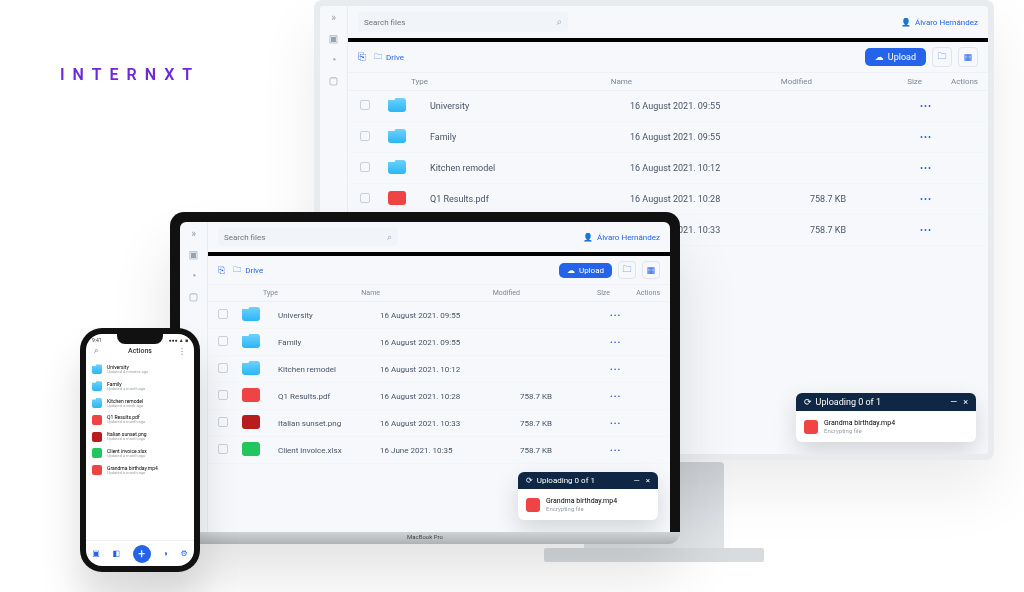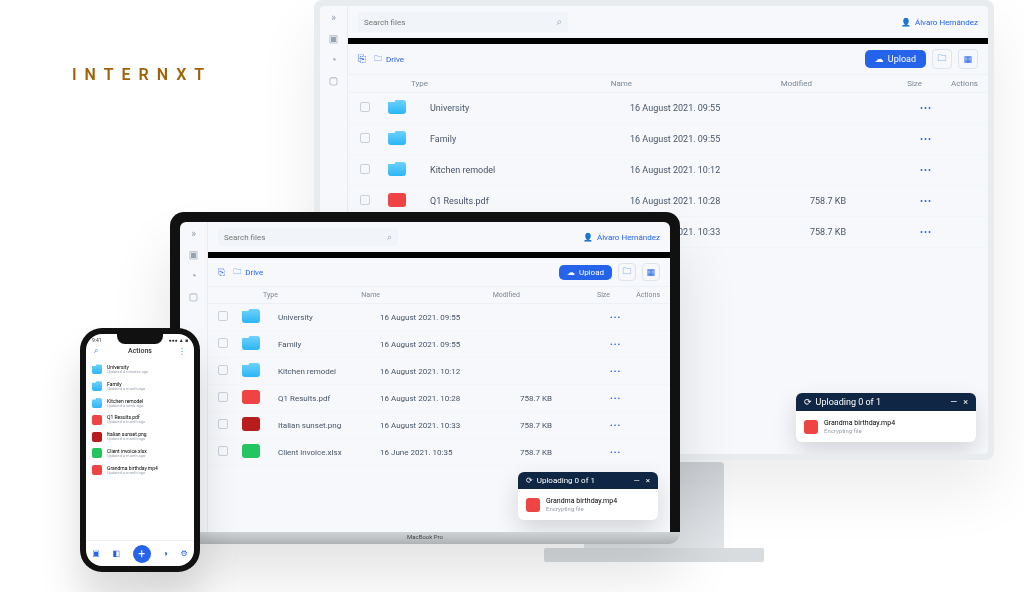--- a/index.html
+++ b/index.html
@@ -1,17 +1,17 @@
 <!DOCTYPE html>
 <html><head>
 <meta charset="utf-8">
 <style>
 * { margin:0; padding:0; box-sizing:border-box; font-family: -apple-system, BlinkMacSystemFont, "Segoe UI", Roboto, sans-serif; }
 body { background:#fff; width:1024px; height:592px; overflow:hidden; position:relative; }
-.logo { position:absolute; top:65px; left:72px; letter-spacing:8px; font-size:16px; font-weight:600; color:#a16207; }
+.logo { position:absolute; top:65px; left:60px; letter-spacing:8px; font-size:16px; font-weight:600; color:#6d28d9; }
 .stage { position:absolute; left:0; top:0; width:1024px; height:592px; }
 
 
 .monitor { position:absolute; right:30px; top:0; width:680px; height:460px; border-radius:8px; background:#e9ecef; padding:6px; box-shadow:0 30px 60px rgba(0,0,0,.08); }
 .monitor-screen { background:#f6f8fb; border-radius:4px; height:100%; position:relative; overflow:hidden; }
 .monitor-stand { position:absolute; right:300px; bottom:40px; width:140px; height:90px; background:linear-gradient(#d6dade,#e3e6e9); border-radius:4px; }
 .monitor-base { position:absolute; right:260px; bottom:30px; width:220px; height:14px; background:#d8dcdf; border-radius:2px; }
 
 
 .laptop { position:absolute; left:170px; bottom:30px; width:510px; height:350px; }
@@ -36,21 +36,21 @@
 .phone-item .txt .sub { color:#9aa2ad; font-size:4px; }
 .phone-bottom { position:absolute; bottom:0; left:0; right:0; height:26px; display:flex; align-items:center; justify-content:space-around; border-top:1px solid #eef1f4; }
 .phone-bottom .fab { width:18px; height:18px; border-radius:50%; background:#2563eb; color:#fff; display:flex; align-items:center; justify-content:center; font-size:12px; }
 .phone-bottom .ticon { font-size:8px; color:#2563eb; }
 
 
 .fm { position:absolute; inset:0; font-size:9px; color:#475569; display:flex; }
 .fm-rail { width:28px; border-right:1px solid #e8ecf1; display:flex; flex-direction:column; align-items:center; padding-top:6px; gap:10px; color:#97a2b0; }
 .fm-rail .ricon { font-size:10px; }
 .fm-main { flex:1; display:flex; flex-direction:column; }
-.fm-top { display:flex; align-items:center; gap:18px; padding:6px 10px; border-bottom:6px solid #000000; }
+.fm-top { display:flex; align-items:center; gap:18px; padding:6px 10px; border-bottom:4px solid #000000; }
 .fm-search { flex:0 0 180px; background:#f1f4f8; border-radius:4px; height:18px; display:flex; align-items:center; padding:0 6px; color:#97a2b0; gap:6px; }
 .fm-search input { border:0; background:transparent; outline:0; font-size:8px; flex:1; color:#475569; }
 .fm-user { margin-left:auto; display:flex; align-items:center; gap:4px; color:#2563eb; font-size:8px; }
 .fm-bar { display:flex; align-items:center; padding:5px 10px; border-bottom:1px solid #eef1f5; gap:8px; }
 .fm-crumb { display:flex; align-items:center; gap:4px; color:#2563eb; font-size:8px; }
 .fm-actions { margin-left:auto; display:flex; align-items:center; gap:6px; }
 .btn-upload { background:#2563eb; color:#fff; border-radius:5px; padding:3px 8px; font-size:8px; display:flex; align-items:center; gap:4px; }
 .sq-btn { width:18px; height:18px; border:1px solid #dfe5ec; border-radius:4px; display:flex; align-items:center; justify-content:center; color:#2563eb; font-size:9px; }
 .fm-head { display:grid; grid-template-columns:24px 36px 1fr 140px 90px 50px; padding:4px 10px; color:#7d8896; font-size:7px; border-bottom:1px solid #eef1f5;text-align:right; }
 .fm-row { display:grid; grid-template-columns:24px 36px 1fr 140px 90px 50px; align-items:center; padding:5px 10px; border-bottom:1px solid #f3f6f9; font-size:8px; }

